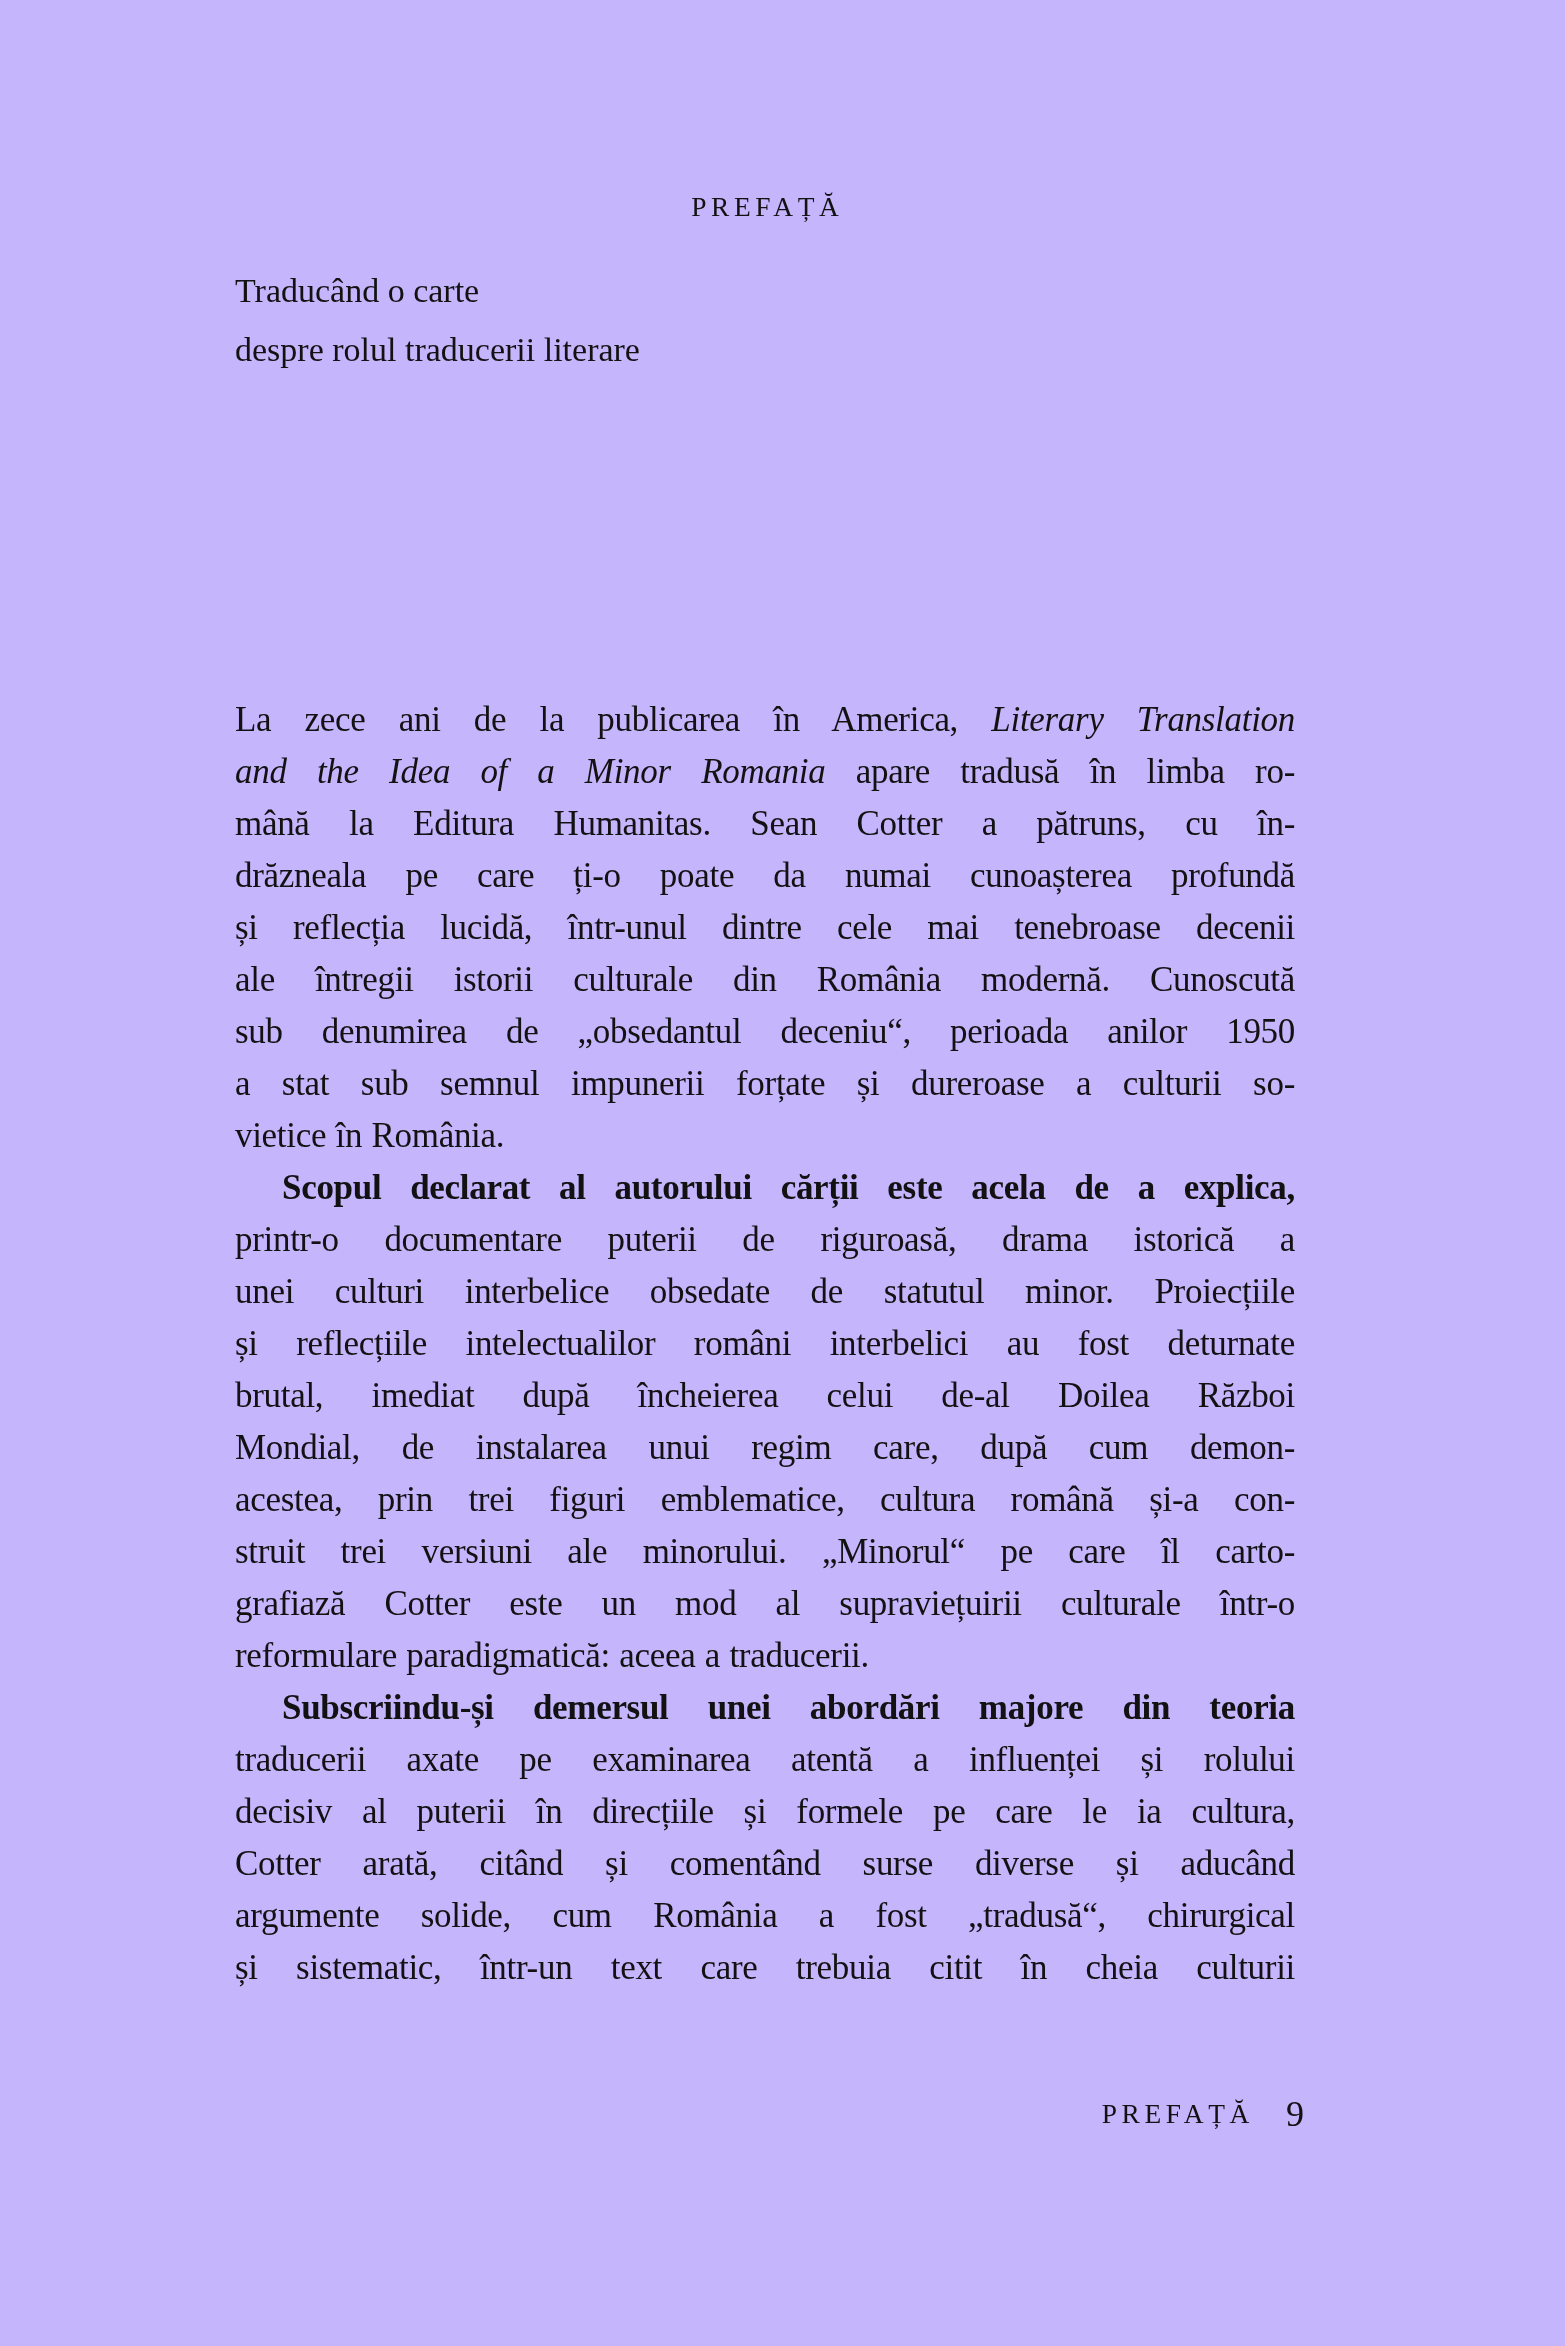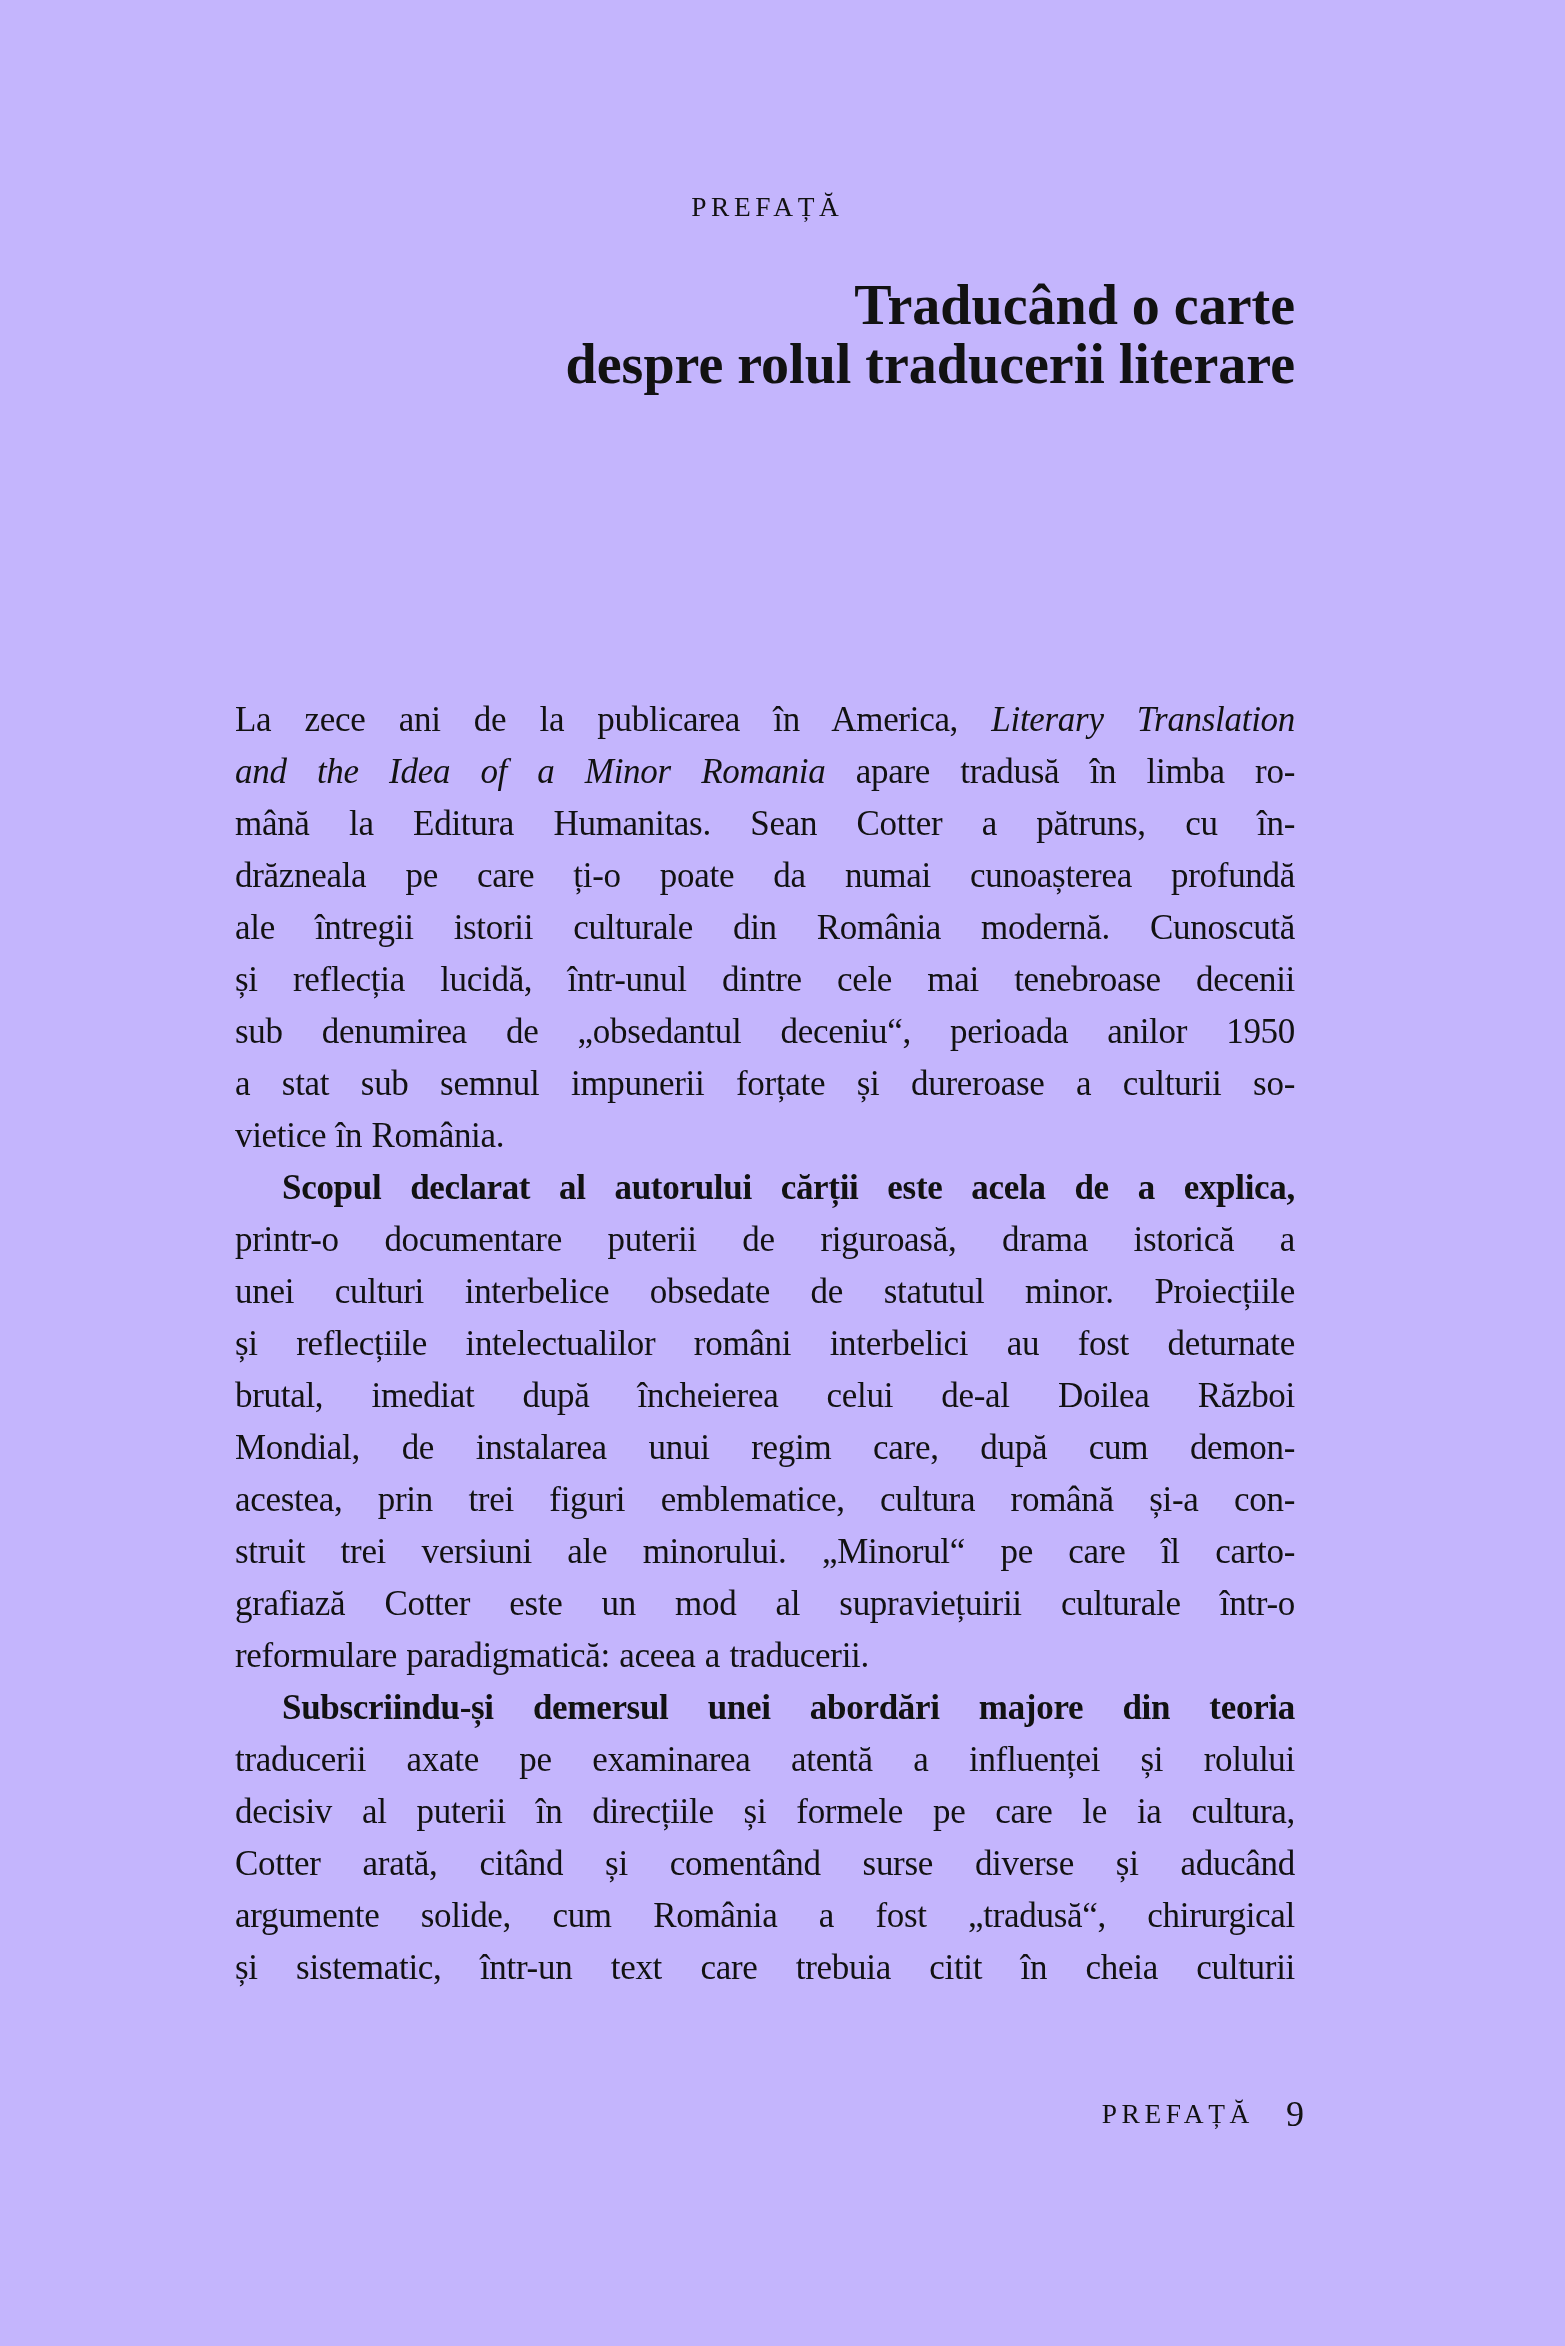--- a/index.html
+++ b/index.html
@@ -26,24 +26,24 @@
     font-size: 27.4px;
     letter-spacing: 0.17em;
     text-indent: 0.17em; 
     font-variant: normal;
   }
   .title {
     position: absolute;
     left: 235px;
     top: 238px;
     width: 1060px;
-    text-align: right;
-    font-size: 56px;
+    text-align: left;
+    font-size: 34px;
     line-height: 59px;
-    font-weight: bold;
+    font-weight: normal;
   }
   .body-text {
     position: absolute;
     left: 235px;
     top: 694px;
     width: 1060px;
     font-size: 35px;
     line-height: 52px;
     letter-spacing: -0.3px;
     word-spacing: 0.9px;
@@ -80,22 +80,22 @@
   <h1 class="title">
     <span>Traducând o carte</span><br>
     <span>despre rolul traducerii literare</span>
   </h1>
 
   <div class="body-text">
       <div class="line just"><span>La zece ani de la publicarea în America, </span><span class="it">Literary Translation</span></div>
       <div class="line just"><span class="it">and the Idea of a Minor Romania</span><span> apare tradusă în limba ro-</span></div>
       <div class="line just"><span>mână la Editura Humanitas. Sean Cotter a pătruns, cu în-</span></div>
       <div class="line just"><span>drăzneala pe care ți-o poate da numai cunoașterea profundă</span></div>
+      <div class="line just"><span>și reflecția lucidă, într-unul dintre cele mai tenebroase decenii</span></div>
       <div class="line just"><span>ale întregii istorii culturale din România modernă. Cunoscută</span></div>
-      <div class="line just"><span>și reflecția lucidă, într-unul dintre cele mai tenebroase decenii</span></div>
       <div class="line just"><span>sub denumirea de „obsedantul deceniu“, perioada anilor 1950</span></div>
       <div class="line just"><span>a stat sub semnul impunerii forțate și dureroase a culturii so-</span></div>
       <div class="line"><span>vietice în România.</span></div>
       <div class="line just indent"><span>Scopul declarat al autorului cărții este acela de a explica,</span></div>
       <div class="line just"><span>printr-o documentare puterii de riguroasă, drama istorică a</span></div>
       <div class="line just"><span>unei culturi interbelice obsedate de statutul minor. Proiecțiile</span></div>
       <div class="line just"><span>și reflecțiile intelectualilor români interbelici au fost deturnate</span></div>
       <div class="line just"><span>brutal, imediat după încheierea celui de-al Doilea Război</span></div>
       <div class="line just"><span>Mondial, de instalarea unui regim care, după cum demon-</span></div>
       <div class="line just"><span>acestea, prin trei figuri emblematice, cultura română și-a con-</span></div>

